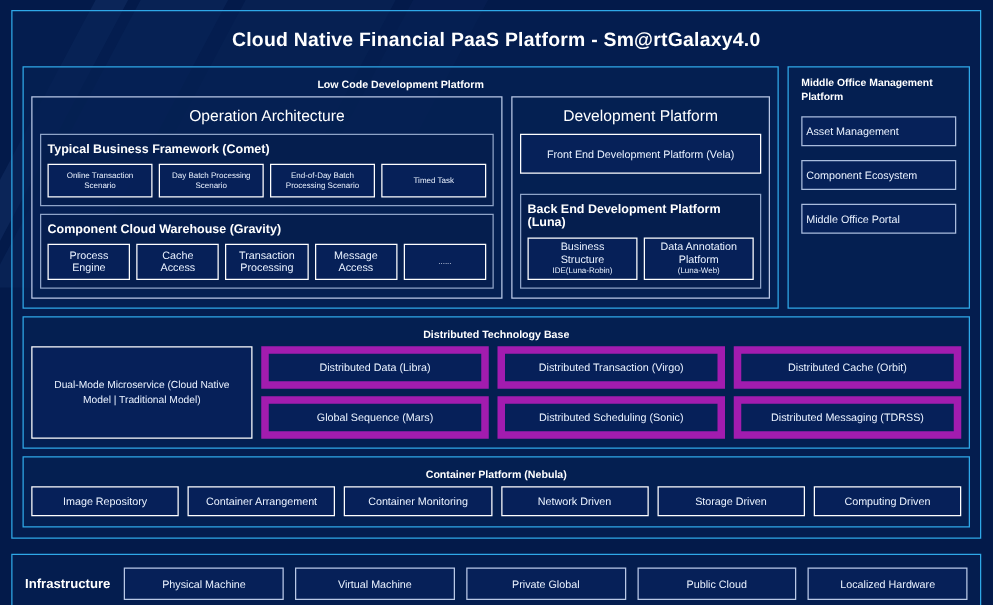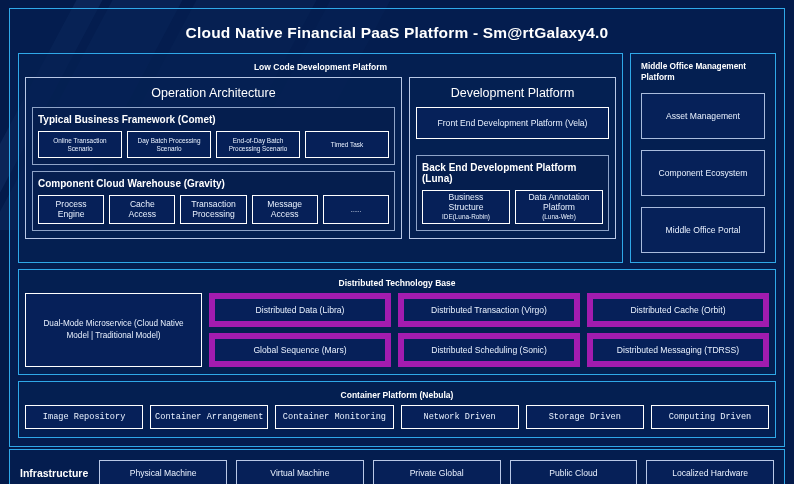--- a/index.html
+++ b/index.html
@@ -39,21 +39,21 @@
   .deco i.s4 { left: 272px; width: 60px; background: rgba(90,140,220,0.04); }
 
   .stage {
     position: relative;
     z-index: 1;
     width: 794px;
     height: 484px;
     padding: 8px 9px 10px 9px;
     display: flex;
     flex-direction: column;
-    gap: 2px;
+    gap: 12px;
   }
 
   
   .panel {
     border: 1px solid #2fa8e8;
     background: rgba(6,32,84,0.55);
   }
   .panel-sky { border: 1px solid #2fa8e8; }
   .panel-pale { border: 1px solid #b9c8e6; }
 
@@ -168,24 +168,23 @@
     font-size: 8.3px;
     font-weight: bold;
     color: #ffffff;
     line-height: 1.35;
     margin-bottom: 10px;
   }
   .mo-list { display: flex; flex-direction: column; gap: 11px; }
   .mo-item {
     border: 1px solid #a9bcdd;
     background: rgba(7,34,92,0.7);
-    text-align: center;
-    font-size: 8.6px;
-    color: #eaf2ff;
-    padding: 17px 3px;
+    font-size: 8.6px;
+    color: #eaf2ff;
+    padding: 6px 3px;
   }
 
   
   .dtb { padding: 4px 6px 7px 6px; margin-bottom: 6px; }
   .dtb-body { display: flex; gap: 7px; }
   .dtb-dual {
     flex: 0 0 177px;
     border: 1px solid #ffffff;
     background: rgba(7,34,92,0.75);
     font-size: 8.2px;
@@ -212,21 +211,20 @@
   .cp-row { display: flex; gap: 7px; }
   .cp-cell {
     flex: 1 1 0;
     border: 1px solid #ffffff;
     background: rgba(7,34,92,0.75);
     text-align: center;
     font-size: 8.6px;
     color: #eaf2ff;
     padding: 6px 3px;
     min-width: 0;
-    font-family: Liberation Mono, monospace;
   }
 
   
   .infra {
     flex: 0 0 auto;
     display: flex;
     align-items: center;
     gap: 9px;
     padding: 10px 10px;
   }

